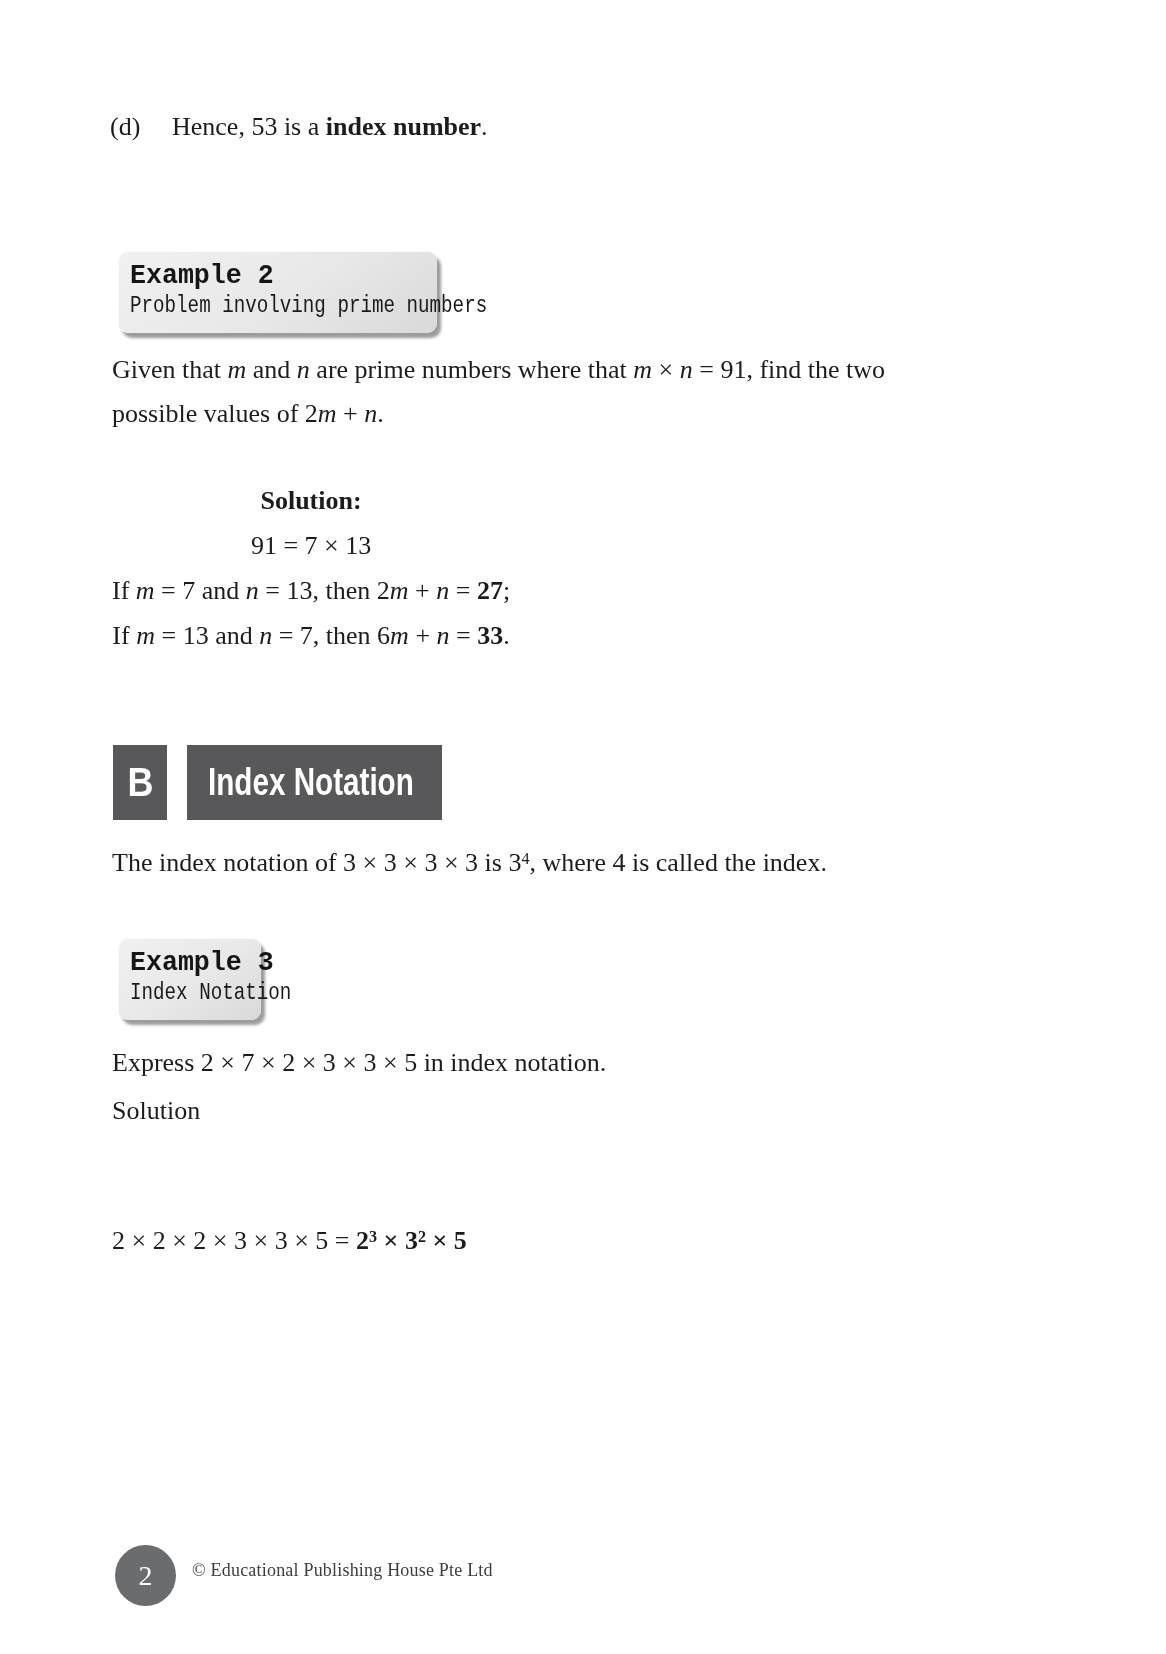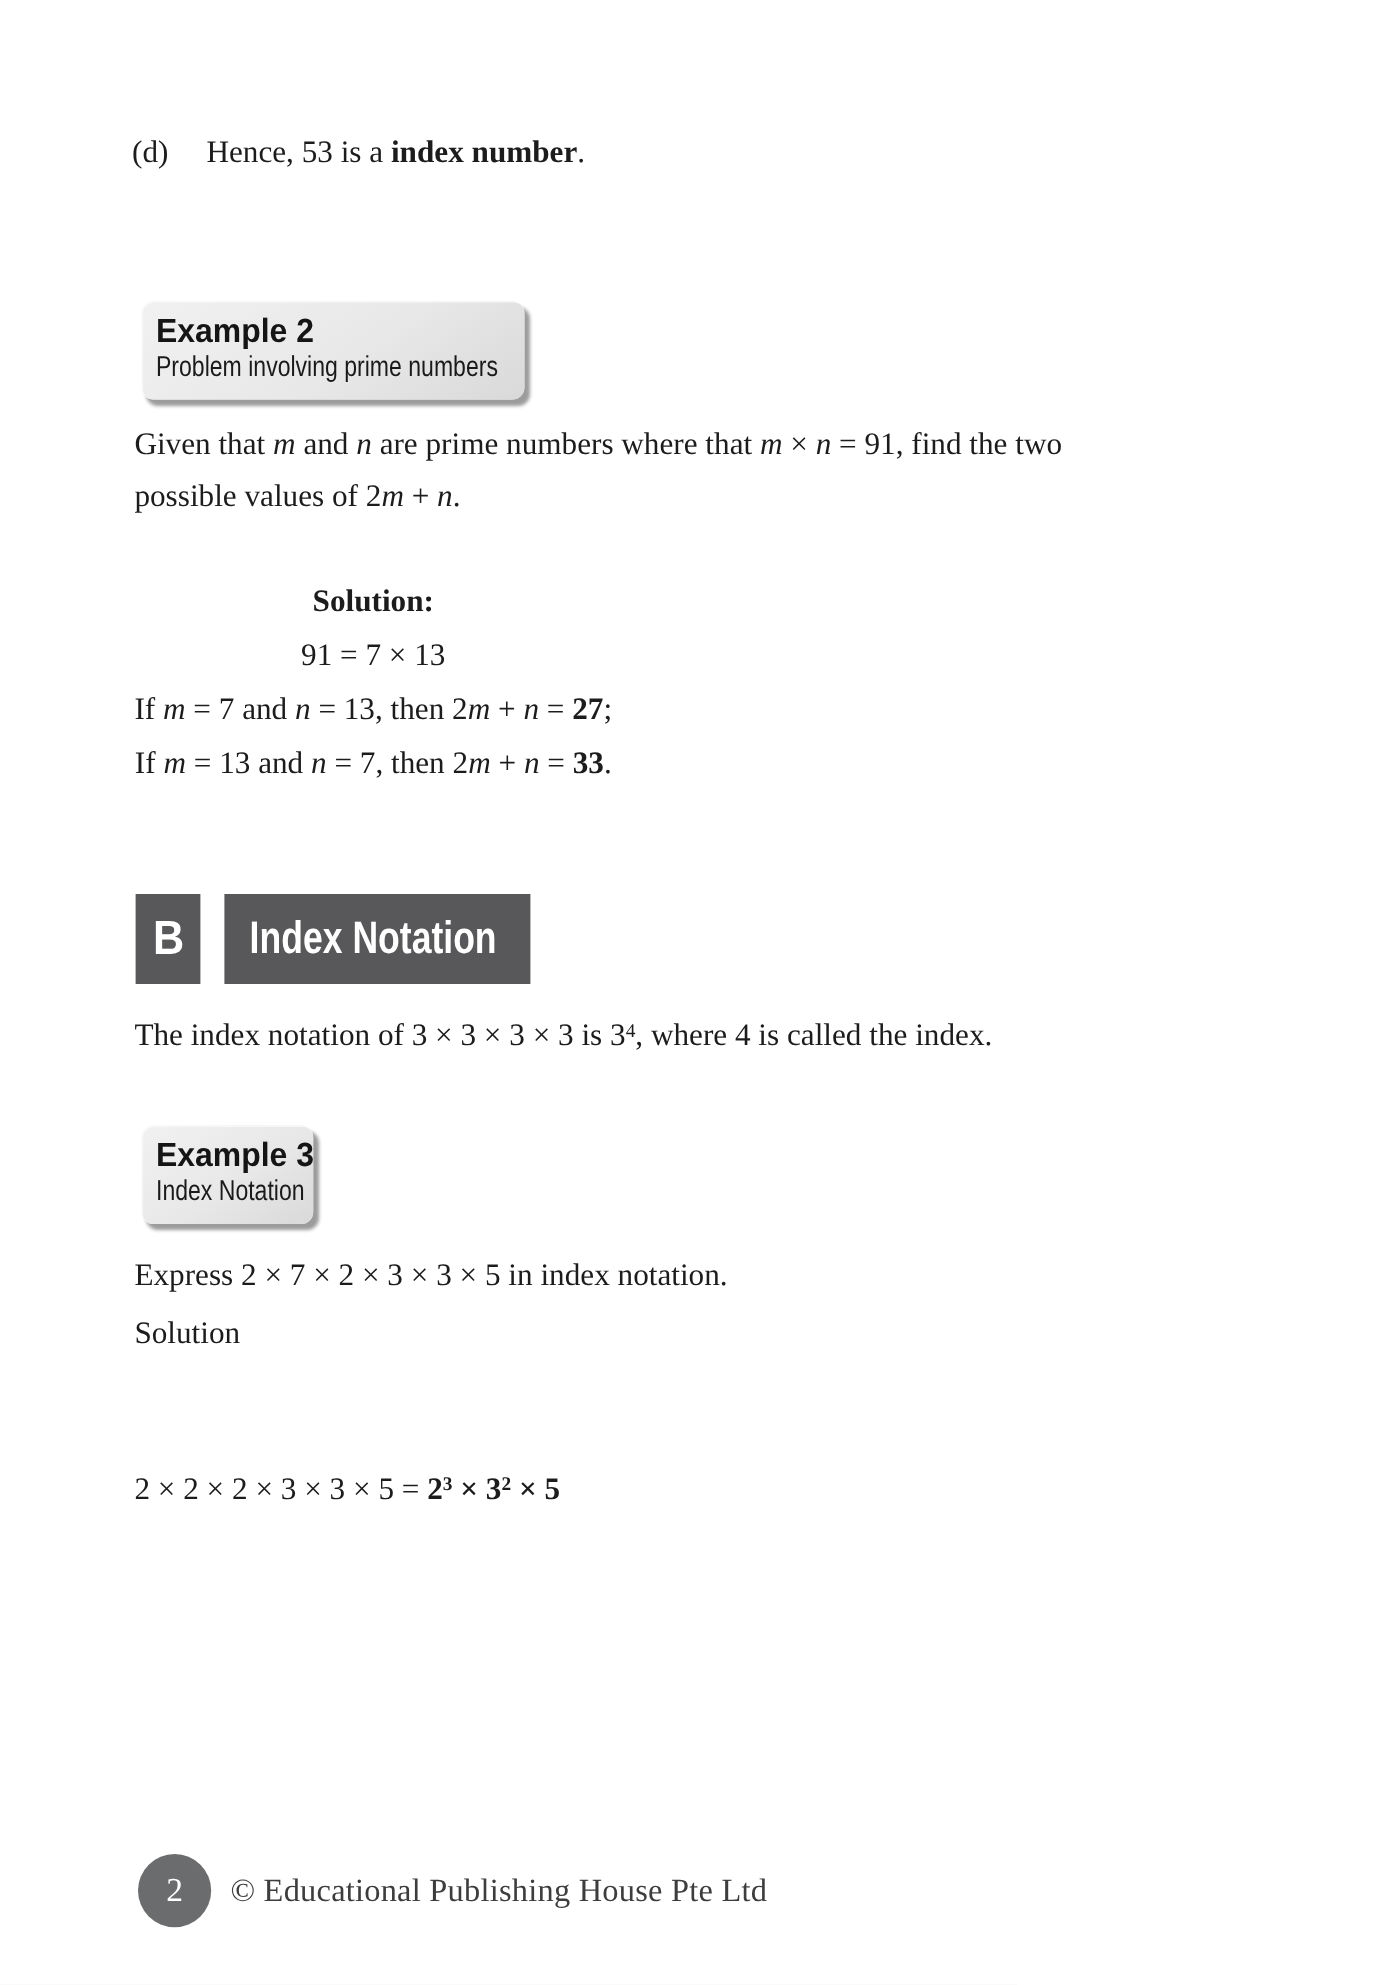--- a/index.html
+++ b/index.html
@@ -18,21 +18,21 @@
   #item-d-label { left:110px; top:106px; line-height:42px; }
   #item-d-lines { left:172px; top:106px; }
   #item-d-lines .line { line-height:42px; }
 
   
   .example-box {
     background:linear-gradient(145deg,#f1f1f1 0%,#e8e8e8 55%,#d9d9d9 100%);
     border-radius:10px;
     box-shadow:4px 5px 3px #9c9c9c, inset 1px 1px 0 #fafafa;
     padding:9px 12px 0 12px; box-sizing:border-box;
-    font-family:Liberation Sans, sans-serif;
+    font-family:Liberation Mono, monospace;
   }
   #example2-box { left:118px; top:251px; width:319px; height:82px; }
   #example3-box { left:118px; top:938px; width:143px; height:82px; }
   .example-title {
     font-weight:bold; font-size:28px; line-height:31px; color:#151515;
     transform:scaleX(0.95); transform-origin:left center; white-space:nowrap;
   }
   .example-subtitle {
     font-size:24px; line-height:29px; color:#1a1a1a;
     transform:scaleX(0.8); transform-origin:left center; white-space:nowrap;
@@ -70,21 +70,21 @@
   #example3-problem { left:112px; top:1044px; line-height:38px; white-space:nowrap; }
   #example3-solution-heading { left:112px; top:1092px; line-height:38px; font-weight:normal; }
   #example3-equation { left:112px; top:1221px; line-height:40px; white-space:nowrap; }
 
   
   #page-number-badge {
     left:115px; top:1545px; width:61px; height:61px; border-radius:50%;
     background:#6b6c6e; display:flex; align-items:center; justify-content:center;
   }
   #page-number-badge .num { color:#ffffff; font-size:28px; }
-  #copyright { left:192px; top:1560px; font-size:27px; color:#3d3d3d; letter-spacing:0.2px; }
+  #copyright { left:192px; top:1560px; font-size:18px; color:#3d3d3d; letter-spacing:0.2px; }
 </style>
 </head>
 <body>
 
 <div class="page">
 
   <div class="abs body-text" id="item-d-label">(d)</div>
   <div class="abs body-text" id="item-d-lines">
     <div class="line"><span>Hence, 53 is a </span><span class="b">index number</span><span>.</span></div>
   </div>
@@ -96,21 +96,21 @@
 
   <div class="abs body-text" id="example2-problem">
     <div class="line"><span>Given that </span><span class="i">m</span><span> and </span><span class="i">n</span><span> are prime numbers where that </span><span class="i">m</span><span> × </span><span class="i">n</span><span> = 91, find the two</span></div>
     <div class="line"><span>possible values of 2</span><span class="i">m</span><span> + </span><span class="i">n</span><span>.</span></div>
   </div>
 
   <div class="abs body-text" id="example2-solution">
     <div class="line sol-head">Solution:</div>
     <div class="line"><span>91 = 7 × 13</span></div>
     <div class="line"><span>If </span><span class="i">m</span><span> = 7 and </span><span class="i">n</span><span> = 13, then 2</span><span class="i">m</span><span> + </span><span class="i">n</span><span> = </span><span class="b">27</span><span>;</span></div>
-    <div class="line"><span>If </span><span class="i">m</span><span> = 13 and </span><span class="i">n</span><span> = 7, then 2</span><span class="i">m</span><span> + </span><span class="i">n</span><span> = </span><span class="b">33</span><span>.</span></div>
+    <div class="line"><span>If </span><span class="i">m</span><span> = 13 and </span><span class="i">n</span><span> = 7, then 6</span><span class="i">m</span><span> + </span><span class="i">n</span><span> = </span><span class="b">33</span><span>.</span></div>
   </div>
 
   <div class="abs" id="section-b-letter-box">
     <span class="section-letter">B</span>
   </div>
   <div class="abs" id="section-b-title-box">
     <span class="section-title">Index Notation</span>
   </div>
 
   <div class="abs body-text" id="section-b-intro"><span>The index notation of 3 × 3 × 3 × 3 is 3</span><span class="sup">4</span><span>, where 4 is called the index.</span></div>

